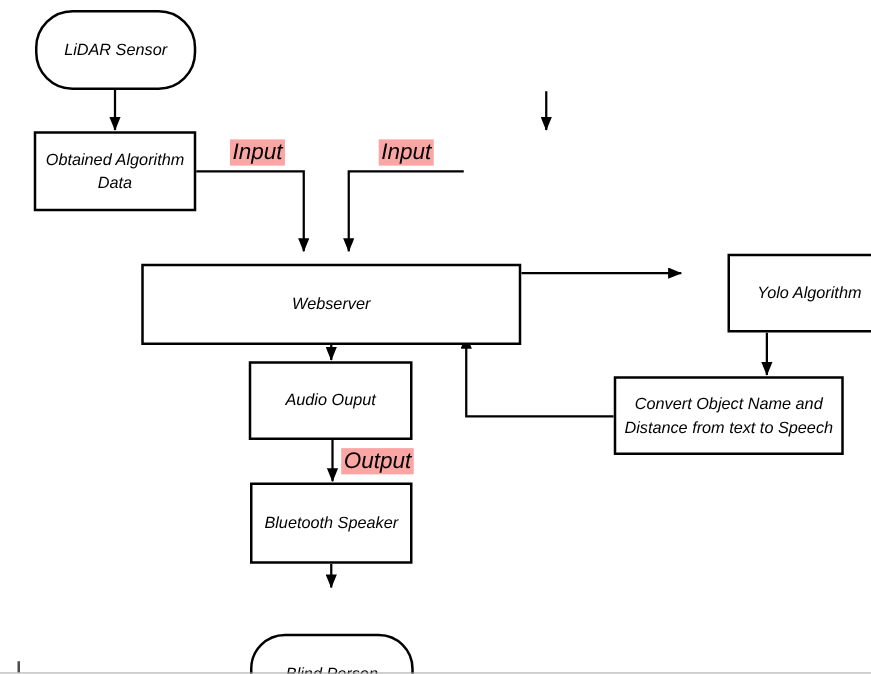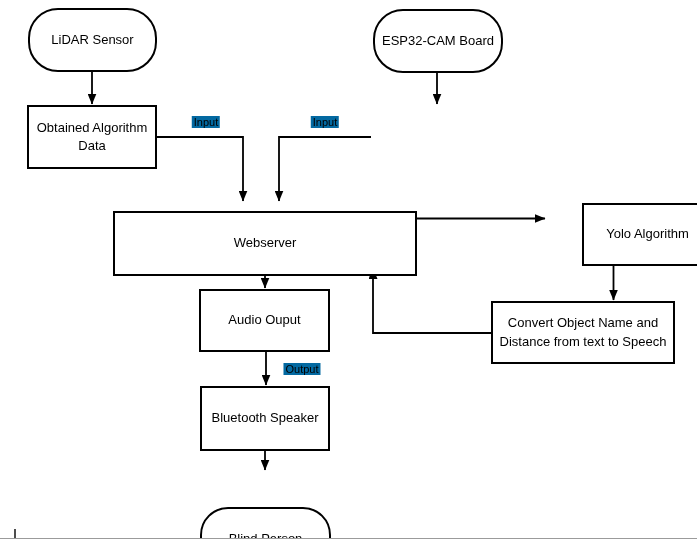--- a/index.html
+++ b/index.html
@@ -8,20 +8,21 @@
     background: #ffffff;
   }
   #canvas {
     position: relative;
     width: 697px;
     height: 539px;
     background: #ffffff;
     font-family: "Liberation Sans", sans-serif;
     color: #000000;
     overflow: hidden;
+    font-style: italic;
   }
   #edges {
     position: absolute;
     left: 0; top: 0;
     width: 697px; height: 539px;
   }
   .node {
     position: absolute;
     box-sizing: border-box;
     background: #ffffff;
@@ -33,23 +34,23 @@
     font-size: 13px;
     line-height: 1.42;
     padding: 2px 3px;
   }
   .node.rounded {
     border-radius: 30px;
   }
   .edge-label {
     position: absolute;
     transform: translate(-50%, -50%);
-    font-size: 11px;
+    font-size: 18px;
     white-space: nowrap;
-    background: #0369a1;
+    background: #fca5a5;
     padding: 0 2px;
   }
   .stray-tick {
     position: absolute;
     left: 14px;
     top: 529px;
     width: 2px;
     height: 9px;
     background: #4d4d4d;
   }
@@ -84,23 +85,20 @@
       <path d="M265,267 L265,288" marker-end="url(#arrow)"></path>
       <path d="M266,352 L266,385" marker-end="url(#arrow)"></path>
       <path d="M265,451 L265,470" marker-end="url(#arrow)"></path>
     </g>
   </svg>
 
   <div class="node rounded" style="left:28px; top:8px; width:129px; height:64px;">
     <span>LiDAR Sensor</span>
   </div>
 
-  <div class="node rounded" style="left:373px; top:9px; width:130px; height:64px;">
-    <span>ESP32-CAM Board</span>
-  </div>
 
   <div class="node" style="left:27px; top:105px; width:130px; height:64px;">
     <span>Obtained Algorithm Data</span>
   </div>
 
 
   <div class="node" style="left:113px; top:211px; width:304px; height:65px;">
     <span>Webserver</span>
   </div>
 

